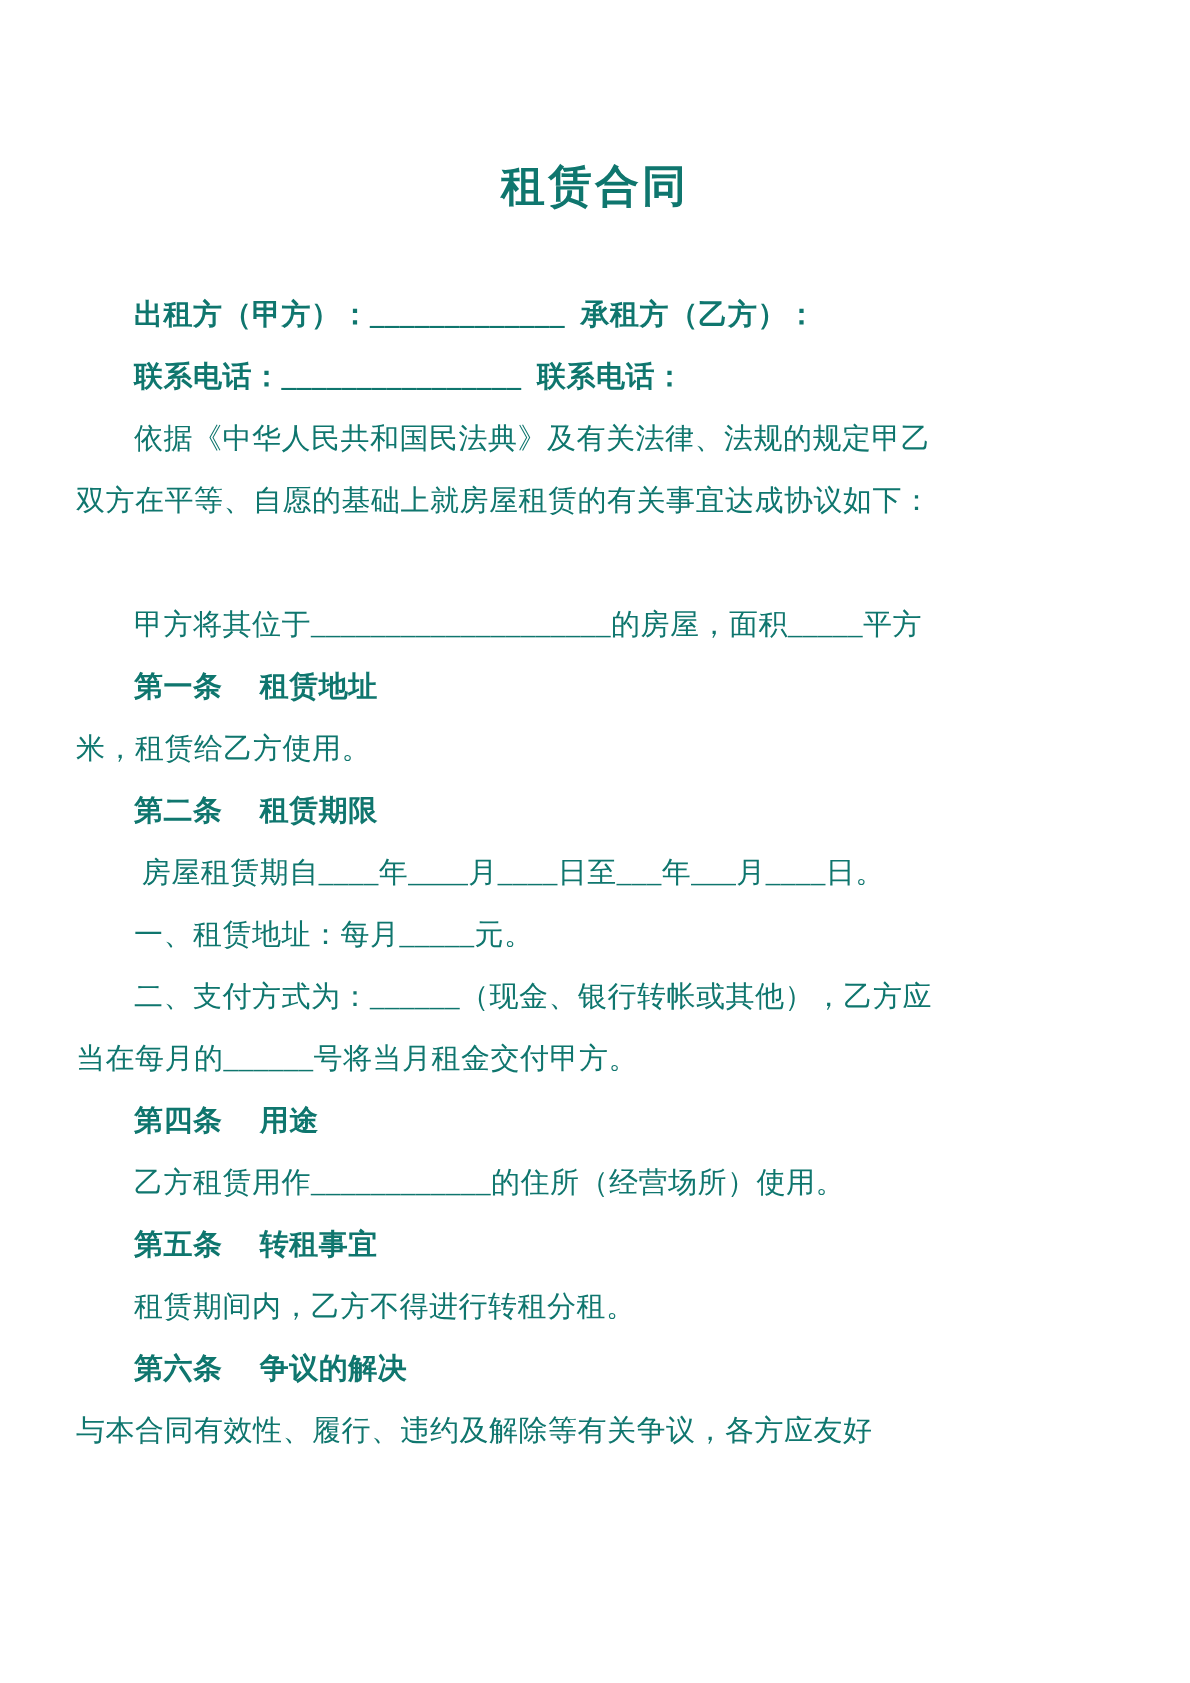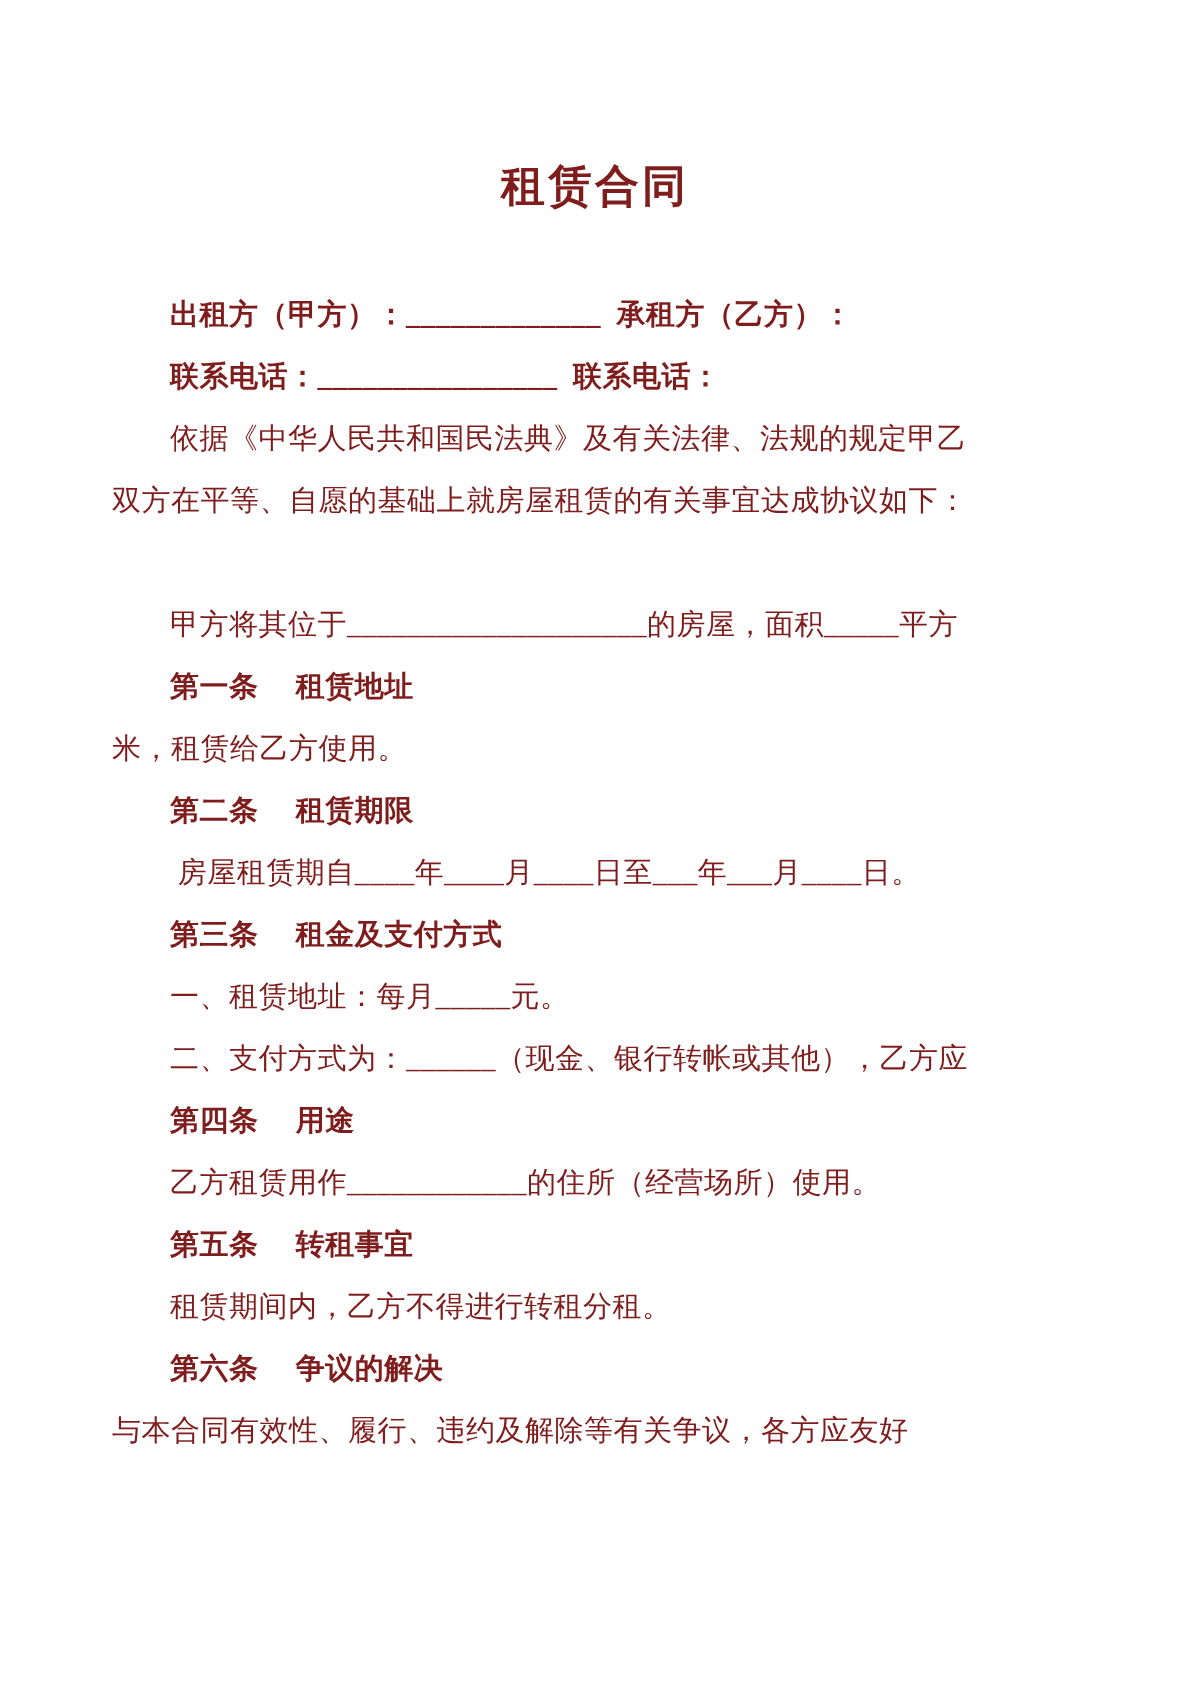--- a/index.html
+++ b/index.html
@@ -5,39 +5,39 @@
   html, body {
     margin: 0;
     padding: 0;
     background: #ffffff;
   }
   .page {
     position: relative;
     width: 1190px;
     height: 1683px;
     background: #ffffff;
-    color: #7f1d1d;
+    color: #0f766e;
     font-family: "Liberation Serif", "DejaVu Serif", serif;
     overflow: hidden;
   }
   .doc-title {
     margin: 0 0 65px 0;
     padding-top: 156px;
     height: 62px;
     line-height: 62px;
     text-align: center;
     font-size: 44px;
     font-weight: 700;
     letter-spacing: 3px;
   }
   .line {
     margin: 0;
     height: 62px;
     line-height: 62px;
-    padding-left: 112px;
+    padding-left: 76px;
     width: 1014px;
     font-size: 29px;
     letter-spacing: 0.5px;
     white-space: pre;
   }
   .indent { text-indent: 58px; }
   .bold { font-weight: 700; }
   .spacer { height: 62px; }
 </style>
 </head>
@@ -55,23 +55,23 @@
 
   <div class="spacer"></div>
 
   <p class="line indent">甲方将其位于____________________的房屋，面积_____平方</p>
   <p class="line indent bold">第一条　 租赁地址</p>
   <p class="line">米，租赁给乙方使用。</p>
 
   <p class="line indent bold">第二条　 租赁期限</p>
   <p class="line indent"> 房屋租赁期自____年____月____日至___年___月____日。</p>
 
-  <p class="line indent bold">第三条　 租金及支付方式</p>
   <p class="line indent">一、租赁地址：每月_____元。</p>
   <p class="line indent">二、支付方式为：______（现金、银行转帐或其他），乙方应</p>
+  <p class="line">当在每月的______号将当月租金交付甲方。</p>
 
   <p class="line indent bold">第四条　 用途</p>
   <p class="line indent">乙方租赁用作____________的住所（经营场所）使用。</p>
 
   <p class="line indent bold">第五条　 转租事宜</p>
   <p class="line indent">租赁期间内，乙方不得进行转租分租。</p>
 
   <p class="line indent bold">第六条　 争议的解决</p>
   <p class="line">与本合同有效性、履行、违约及解除等有关争议，各方应友好</p>
 

